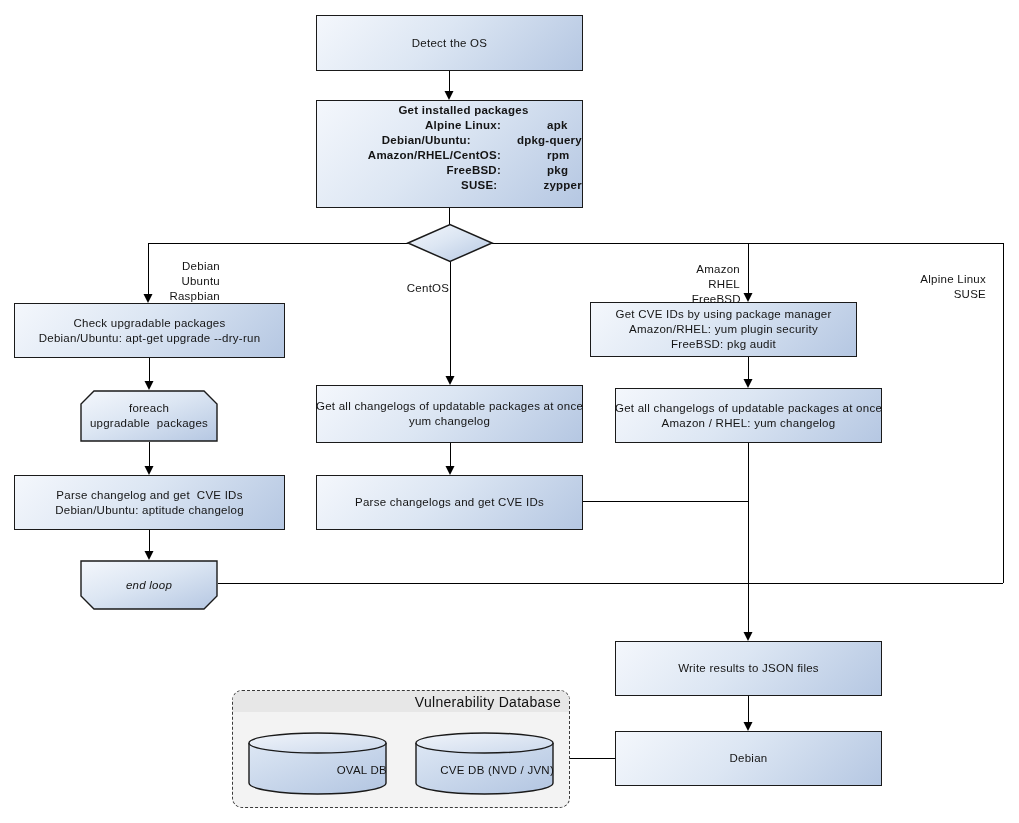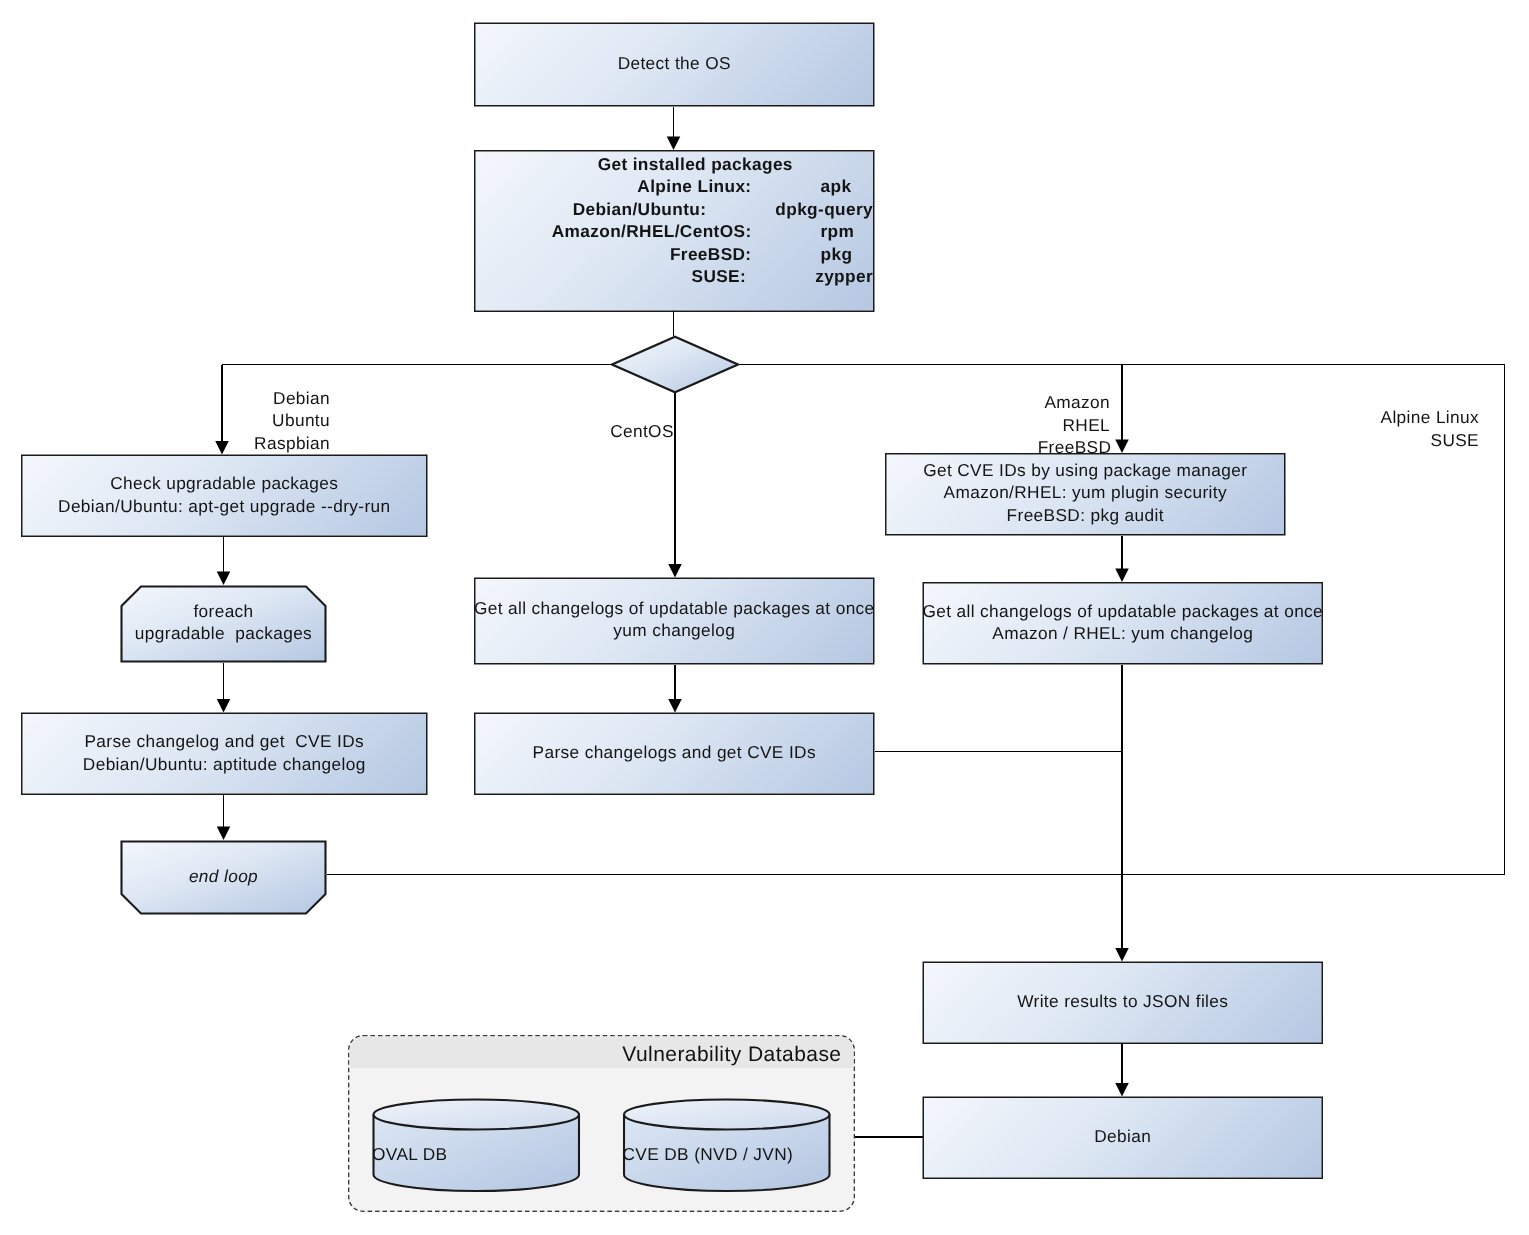--- a/index.html
+++ b/index.html
@@ -42,21 +42,21 @@
     background:#f3f3f3;border:1.4px dashed #3a3a3a;border-radius:10px;
   }
   .vdb-header{
     position:absolute;left:0;top:0;right:0;height:21px;background:#e7e7e7;
     border-radius:9px 9px 0 0;display:flex;justify-content:flex-end;align-items:center;
     padding-right:8px;box-sizing:border-box;
   }
   .vdb-title{font-size:14px;letter-spacing:0.3px;color:#111;}
   .cylinder{
     position:absolute;width:139px;height:63px;
-    display:flex;justify-content:flex-start;align-items:center;
+    display:flex;justify-content:flex-end;align-items:center;
     font-size:11.5px;letter-spacing:0.25px;white-space:pre;text-align:center;
   }
   .cylinder svg{position:absolute;left:0;top:0;z-index:0;}
   .cylinder span{position:relative;z-index:1;padding-top:12px;display:block;}
 </style>
 </head>
 <body>
 
 <div class="canvas">
 

